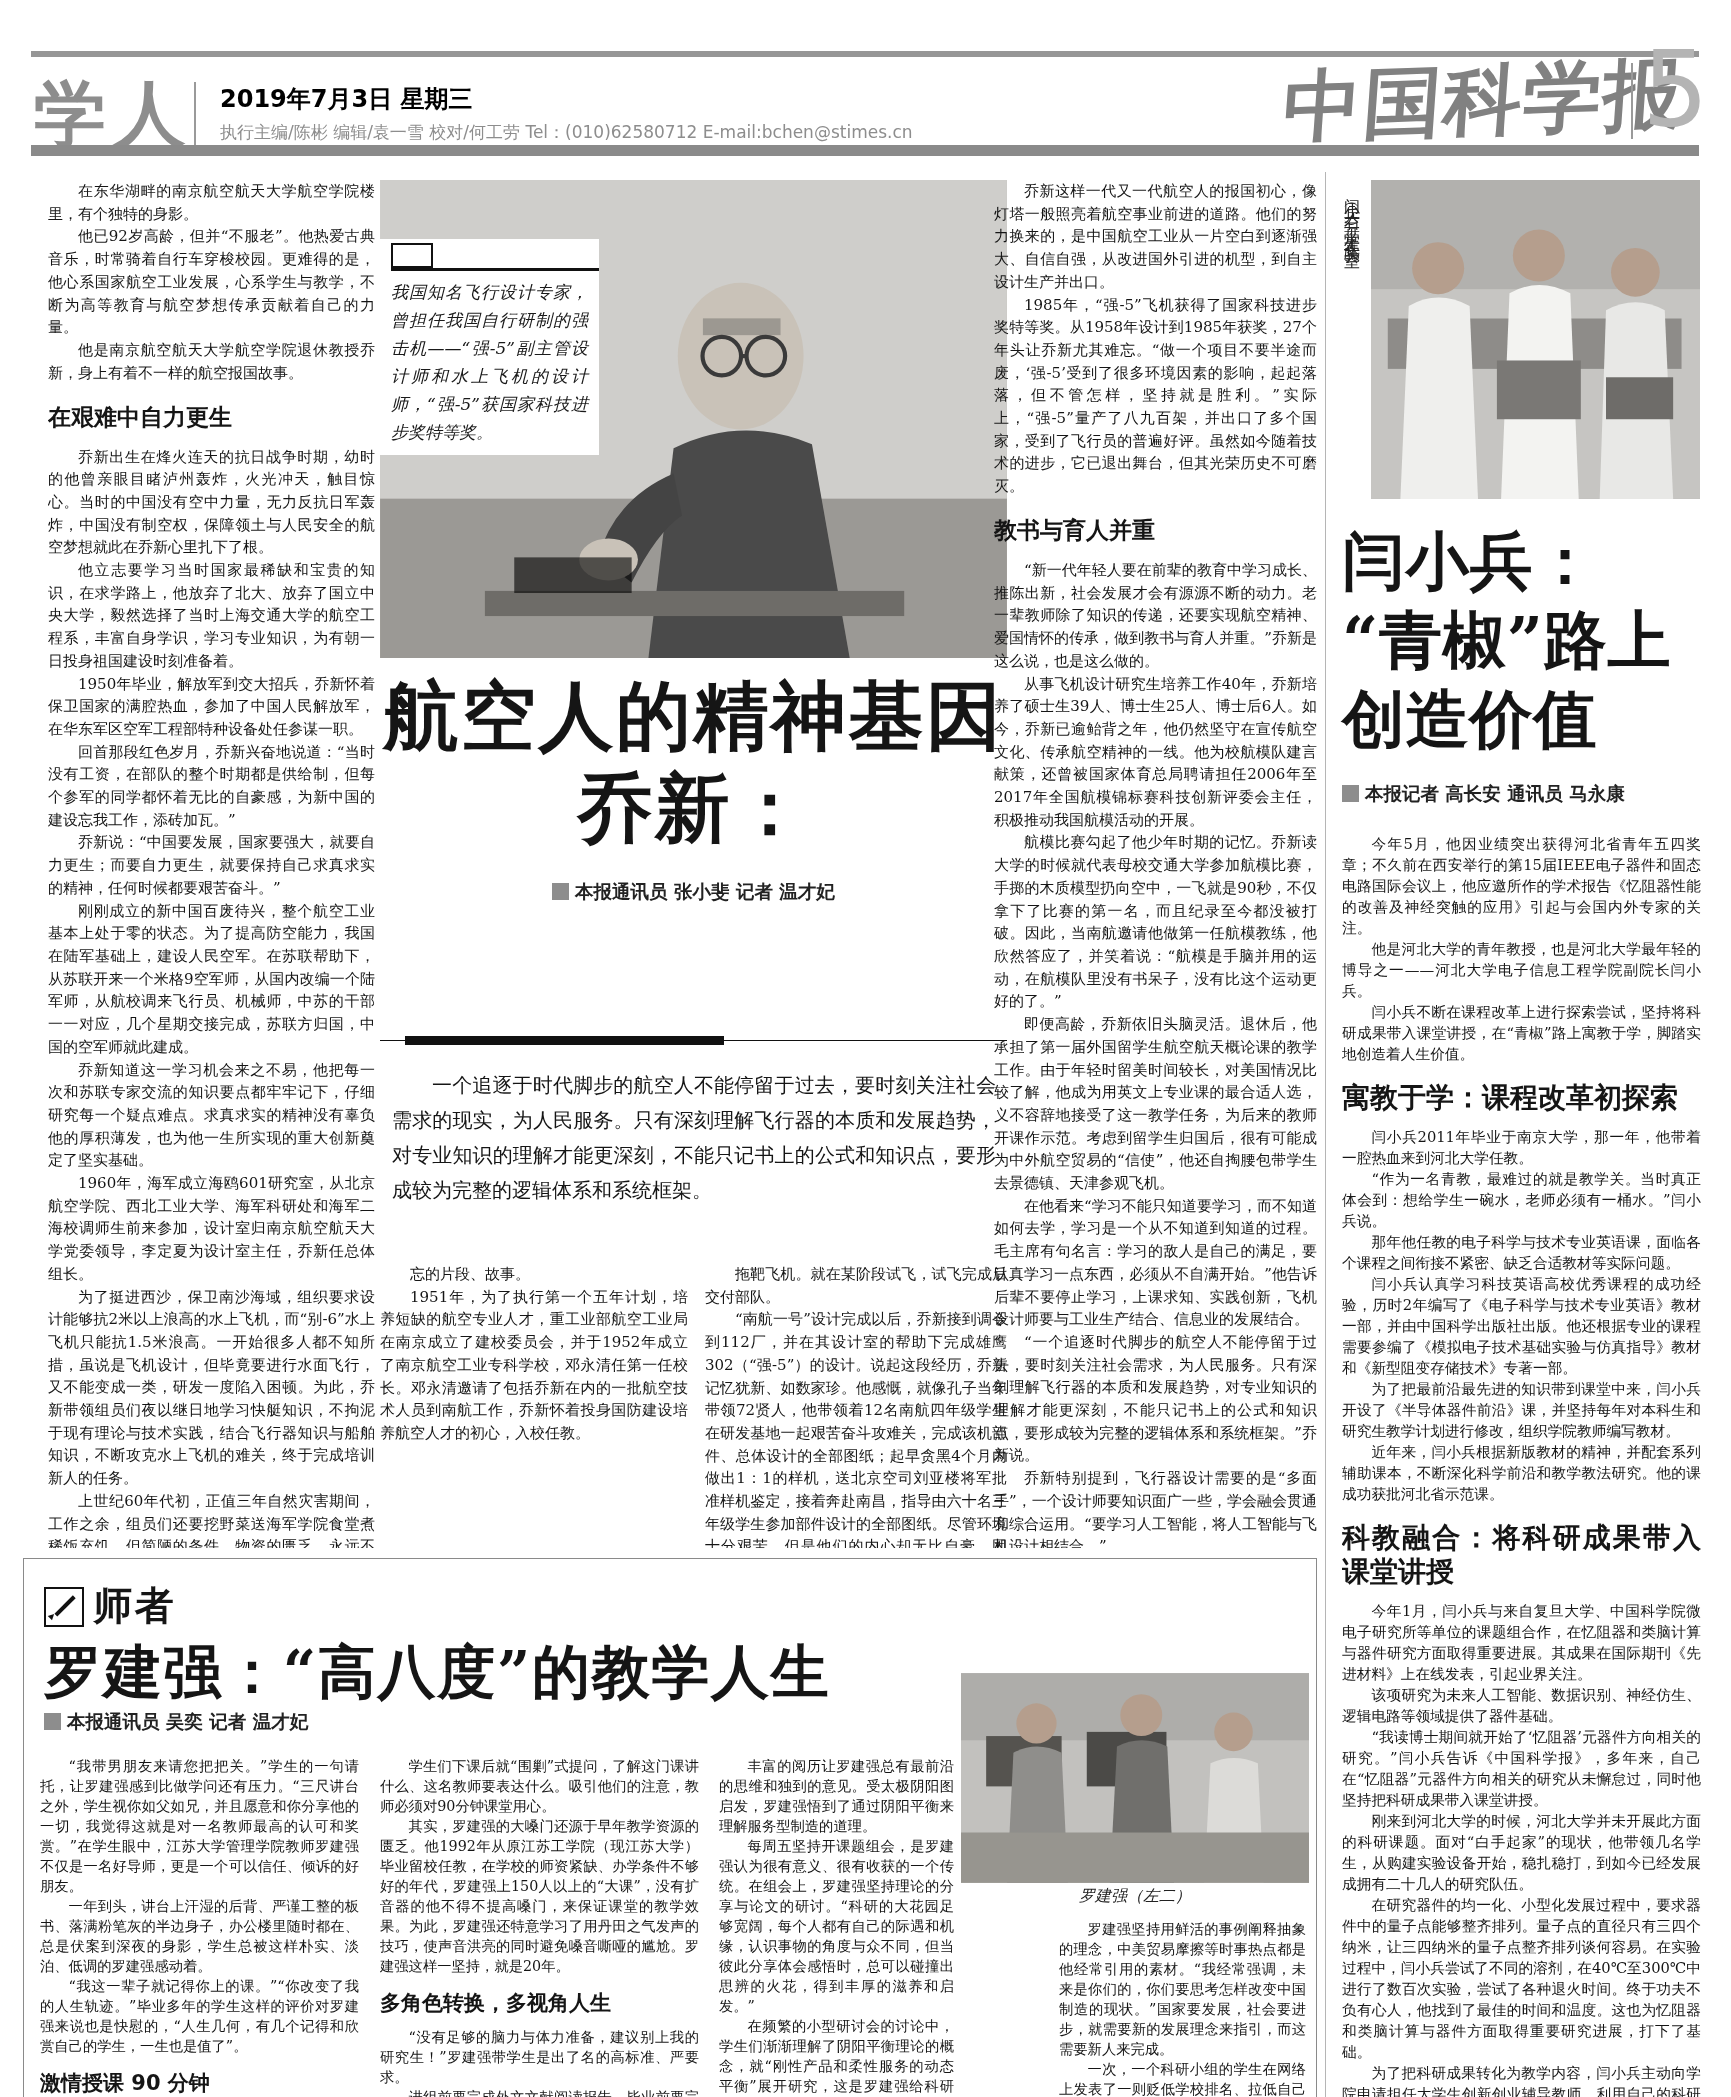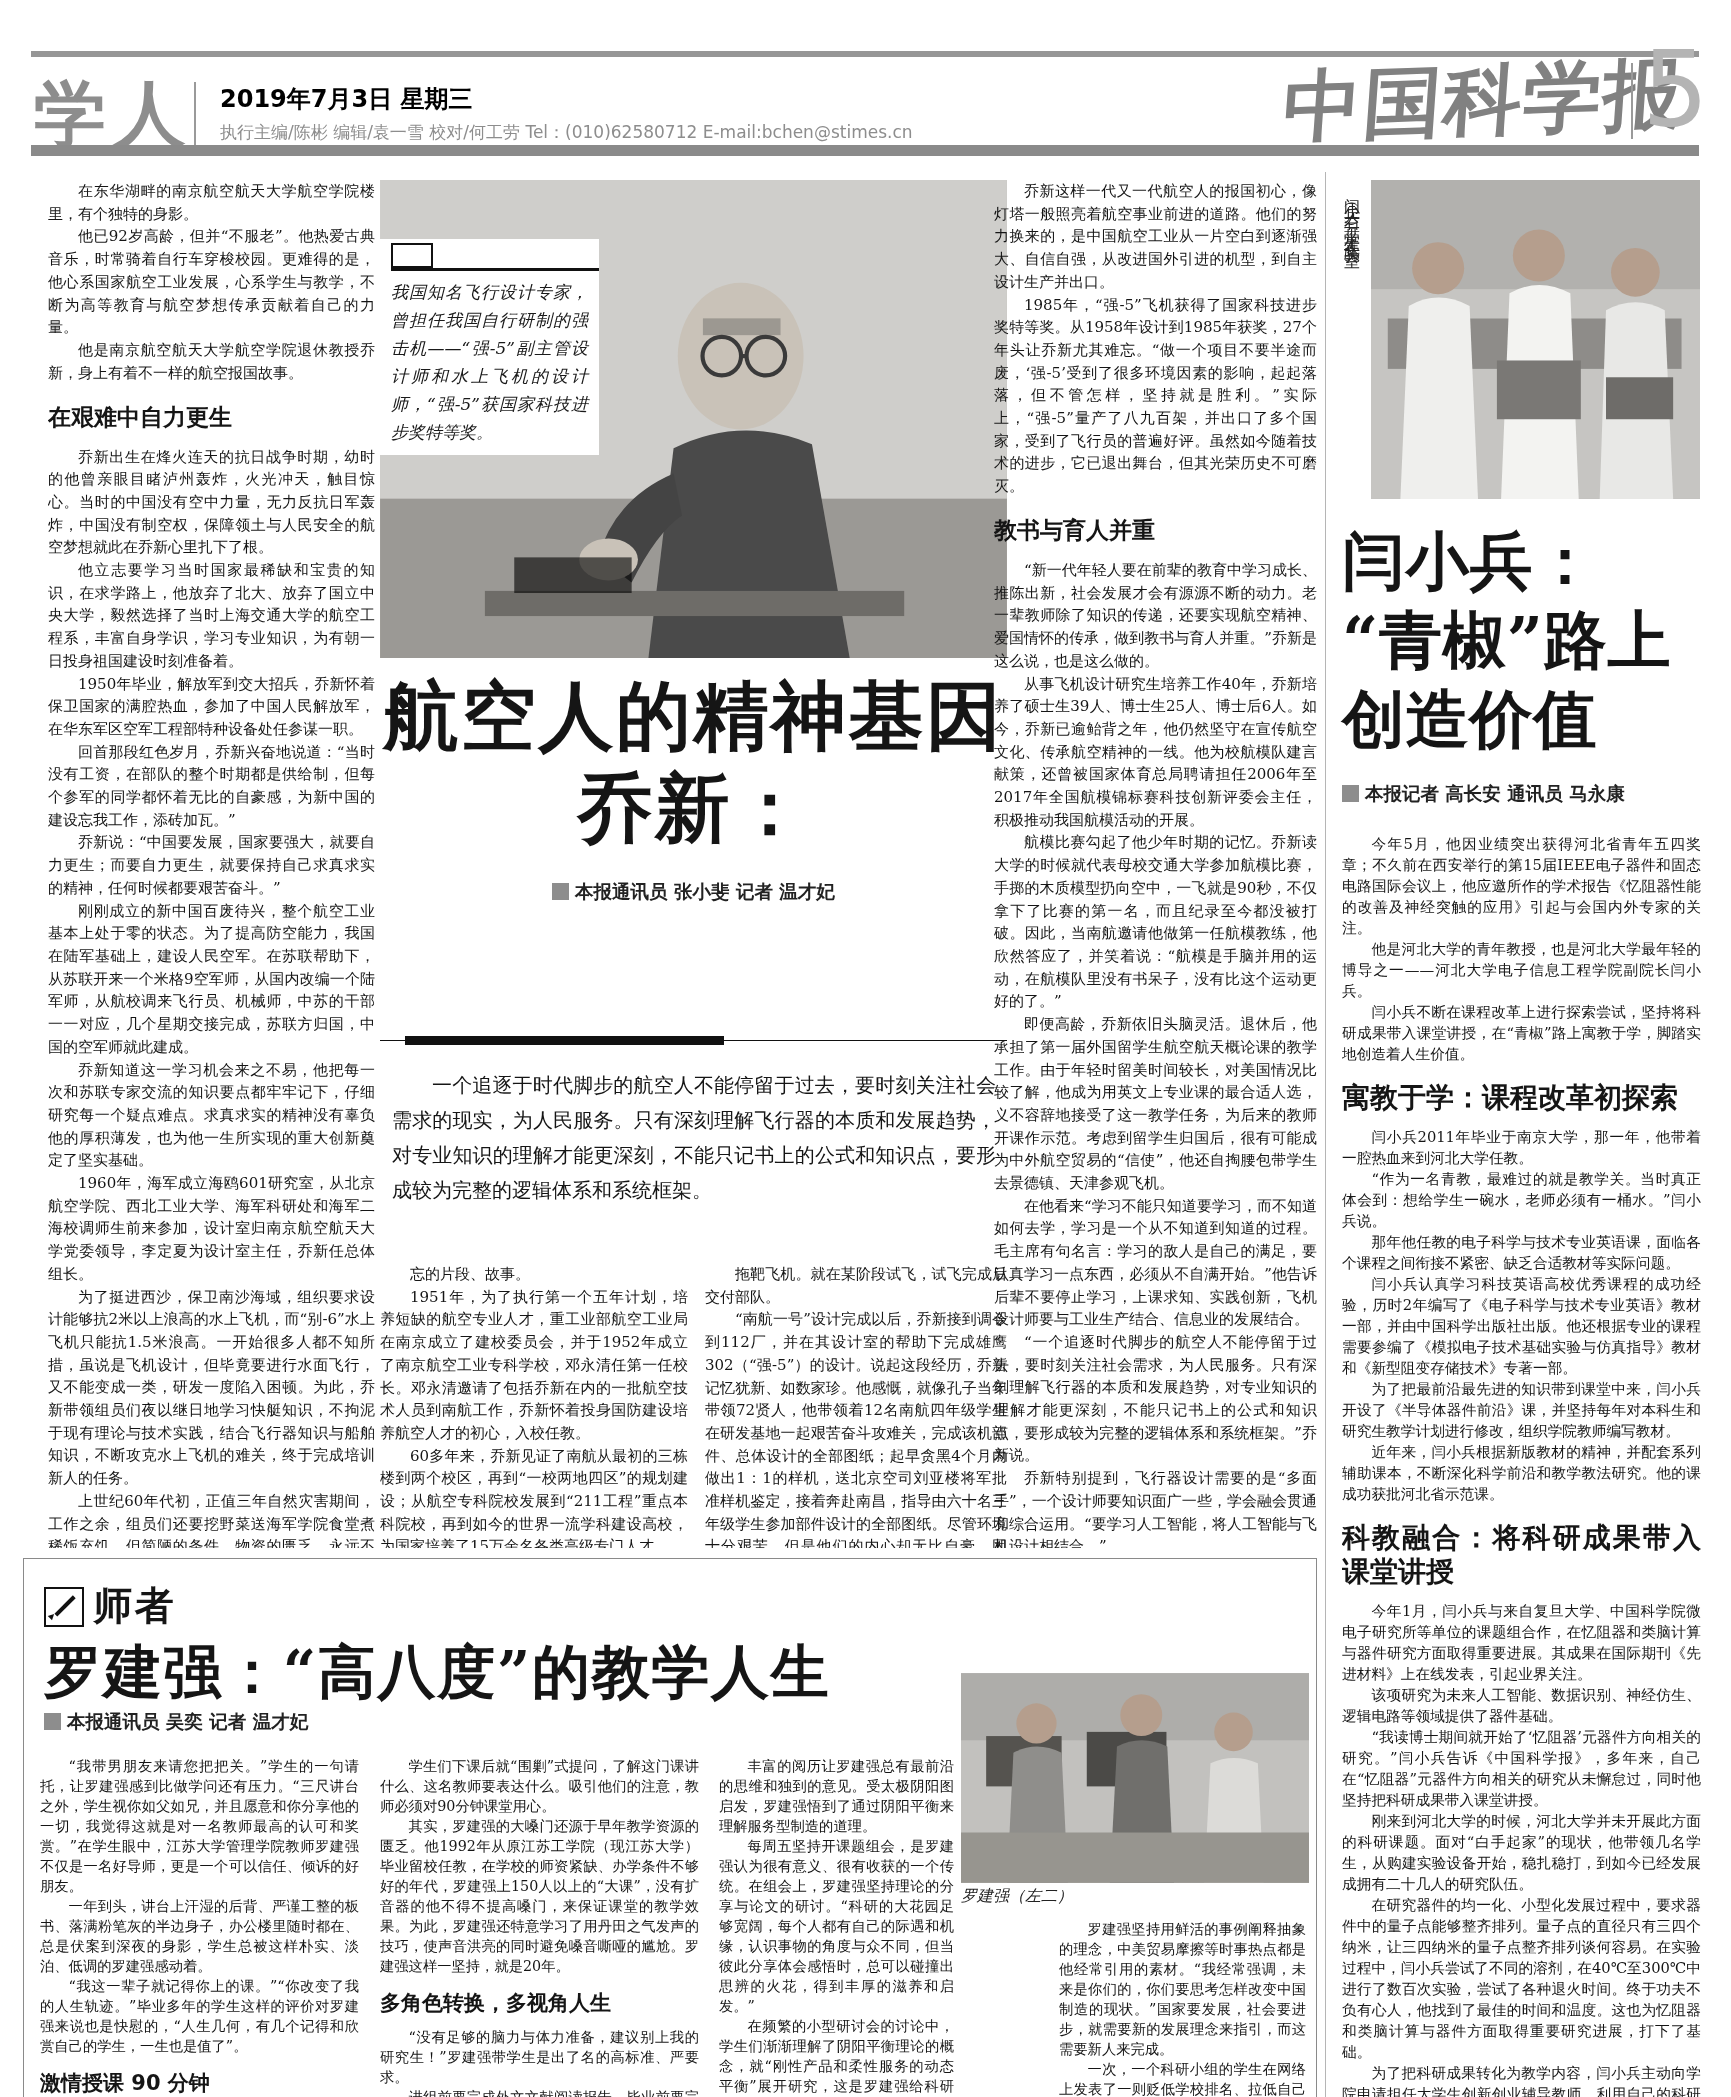--- a/index.html
+++ b/index.html
@@ -32,21 +32,21 @@
   .pullquote{font-size:20px;line-height:35px;text-align:justify;text-indent:2em;}
   .photo{background:linear-gradient(130deg,#e3e3e1 0%,#cfcecb 35%,#b3b1ae 70%,#999795 100%);
          overflow:hidden;margin-top:6px;}
   .photo svg{display:block;}
   .photo-caption-panel{background:#fff;padding:4.2px 11px 8.4px 11px;}
   .cap-kai{font-size:17px;line-height:28px;color:#1a1a1a;text-align:justify;font-style:italic;}
   .vcap{writing-mode:vertical-rl;font-size:16px;letter-spacing:4.2px;color:#222;}
   .headline-right{font-weight:bold;font-size:63px;line-height:1.25;letter-spacing:0.8px;}
   .kicker{font-family:"DejaVu Sans",sans-serif;font-weight:bold;font-size:39px;letter-spacing:2.5px;}
   .headline-bottom{font-weight:bold;font-size:58px;letter-spacing:1.7px;}
-  .photo-cap-small{font-size:16px;color:#222;text-align:left;font-style:italic;}
+  .photo-cap-small{font-size:16px;color:#222;text-align:center;font-style:italic;}
   .divider-thin{border-top:1.7px solid #111;}
   .divider-thick{background:#111;height:9.2px;}
   .boxed{border:1.3px solid #8a8a8a;}
 </style>
 </head>
 <body>
 
 <div class="page">
 
   <div class="abs bar" style="left:31px;top:51px;width:1668px;height:5.5px;"></div>
@@ -113,21 +113,20 @@
   <div class="abs" style="left:380px;top:1036px;width:627px;height:10px;">
     <div class="divider-thin abs" style="left:0;top:4.2px;width:627px;"></div>
     <div class="divider-thick abs" style="left:25px;top:0px;width:319px;"></div>
   </div>
 
   <div class="abs pullquote" style="left:392px;top:1068px;width:604px;">一个追逐于时代脚步的航空人不能停留于过去，要时刻关注社会需求的现实，为人民服务。只有深刻理解飞行器的本质和发展趋势，对专业知识的理解才能更深刻，不能只记书上的公式和知识点，要形成较为完整的逻辑体系和系统框架。</div>
 
   <div class="abs col t36" style="left:380px;top:1263px;width:308px;height:285px;">
       <p class="para">忘的片段、故事。</p>
       <p class="para">1951年，为了执行第一个五年计划，培养短缺的航空专业人才，重工业部航空工业局在南京成立了建校委员会，并于1952年成立了南京航空工业专科学校，邓永清任第一任校长。邓永清邀请了包括乔新在内的一批航空技术人员到南航工作，乔新怀着投身国防建设培养航空人才的初心，入校任教。</p>
-      <p class="para">60多年来，乔新见证了南航从最初的三栋楼到两个校区，再到“一校两地四区”的规划建设；从航空专科院校发展到“211工程”重点本科院校，再到如今的世界一流学科建设高校，为国家培养了15万余名各类高级专门人才。</p>
     </div>
   <div class="abs col t36" style="left:705px;top:1263px;width:302px;height:285px;">
       <p class="para">拖靶飞机。就在某阶段试飞，试飞完成后交付部队。</p>
       <p class="para">“南航一号”设计完成以后，乔新接到调令到112厂，并在其设计室的帮助下完成雄鹰302（“强-5”）的设计。说起这段经历，乔新记忆犹新、如数家珍。他感慨，就像孔子当年带领72贤人，他带领着12名南航四年级学生在研发基地一起艰苦奋斗攻难关，完成该机部件、总体设计的全部图纸；起早贪黑4个月内做出1：1的样机，送北京空司刘亚楼将军批准样机鉴定，接着奔赴南昌，指导由六十名三年级学生参加部件设计的全部图纸。尽管环境十分艰苦，但是他们的内心却无比自豪，因为“强-5”的成功研发，将填补国家对超音速强击机的需求，后来果不其然成为中国第一种出口的自行设计作战飞机。</p>
     </div>
 
   <div class="abs col t36" style="left:994px;top:180px;width:323px;height:1368px;">
       <p class="para">乔新这样一代又一代航空人的报国初心，像灯塔一般照亮着航空事业前进的道路。他们的努力换来的，是中国航空工业从一片空白到逐渐强大、自信自强，从改进国外引进的机型，到自主设计生产并出口。</p>
       <p class="para">1985年，“强-5”飞机获得了国家科技进步奖特等奖。从1958年设计到1985年获奖，27个年头让乔新尤其难忘。“做一个项目不要半途而废，‘强-5’受到了很多环境因素的影响，起起落落，但不管怎样，坚持就是胜利。”实际上，“强-5”量产了八九百架，并出口了多个国家，受到了飞行员的普遍好评。虽然如今随着技术的进步，它已退出舞台，但其光荣历史不可磨灭。</p>
       <h3 class="colhead">教书与育人并重</h3>

